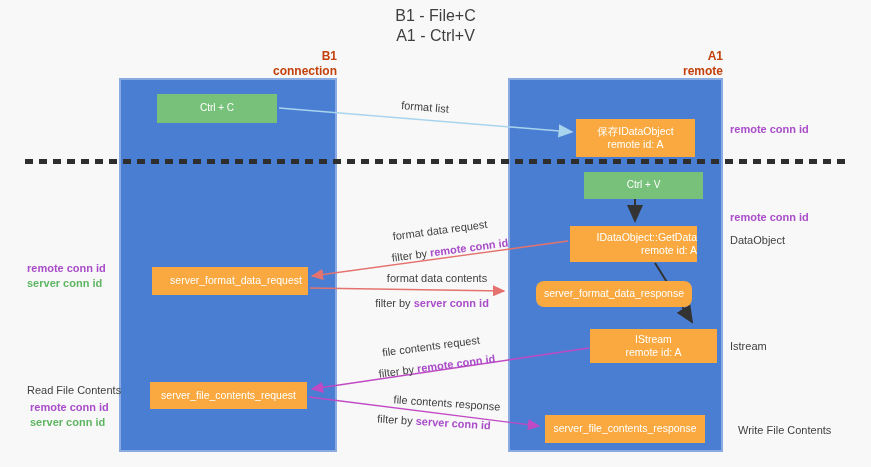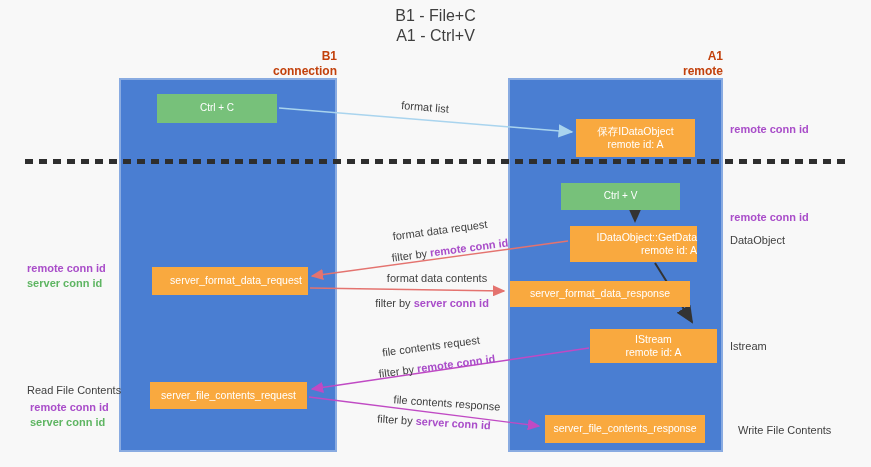--- a/index.html
+++ b/index.html
@@ -82,31 +82,31 @@
     <line class="ln-magenta" x1="309" y1="397" x2="539" y2="426" marker-end="url(#mm)"></line>
   </svg>
 
   <div class="box green" style="left:157px;top:94px;width:120px;height:29px;">
     <span>Ctrl + C</span>
   </div>
   <div class="box orange" style="left:576px;top:119px;width:119px;height:38px;">
     <span>保存IDataObject</span>
     <span>remote id: A</span>
   </div>
-  <div class="box green" style="left:561px;top:172px;width:119px;height:27px;margin-top:11px;">
+  <div class="box green" style="left:584px;top:172px;width:119px;height:27px;">
     <span>Ctrl + V</span>
   </div>
   <div class="box orange" style="left:570px;top:226px;width:127px;height:36px;align-items:flex-end;">
     <span>IDataObject::GetData</span>
     <span>remote id: A</span>
   </div>
   <div class="box orange" style="left:152px;top:267px;width:156px;height:28px;padding-left:12px;">
     <span>server_format_data_request</span>
   </div>
-  <div class="box orange" style="left:510px;top:281px;width:180px;height:26px;">
+  <div class="box orange" style="left:536px;top:281px;width:156px;height:26px;border-radius:8px;">
     <span>server_format_data_response</span>
   </div>
   <div class="box orange" style="left:590px;top:329px;width:127px;height:34px;">
     <span>IStream</span>
     <span>remote id: A</span>
   </div>
   <div class="box orange" style="left:150px;top:382px;width:157px;height:27px;">
     <span>server_file_contents_request</span>
   </div>
   <div class="box orange" style="left:545px;top:415px;width:160px;height:28px;">

